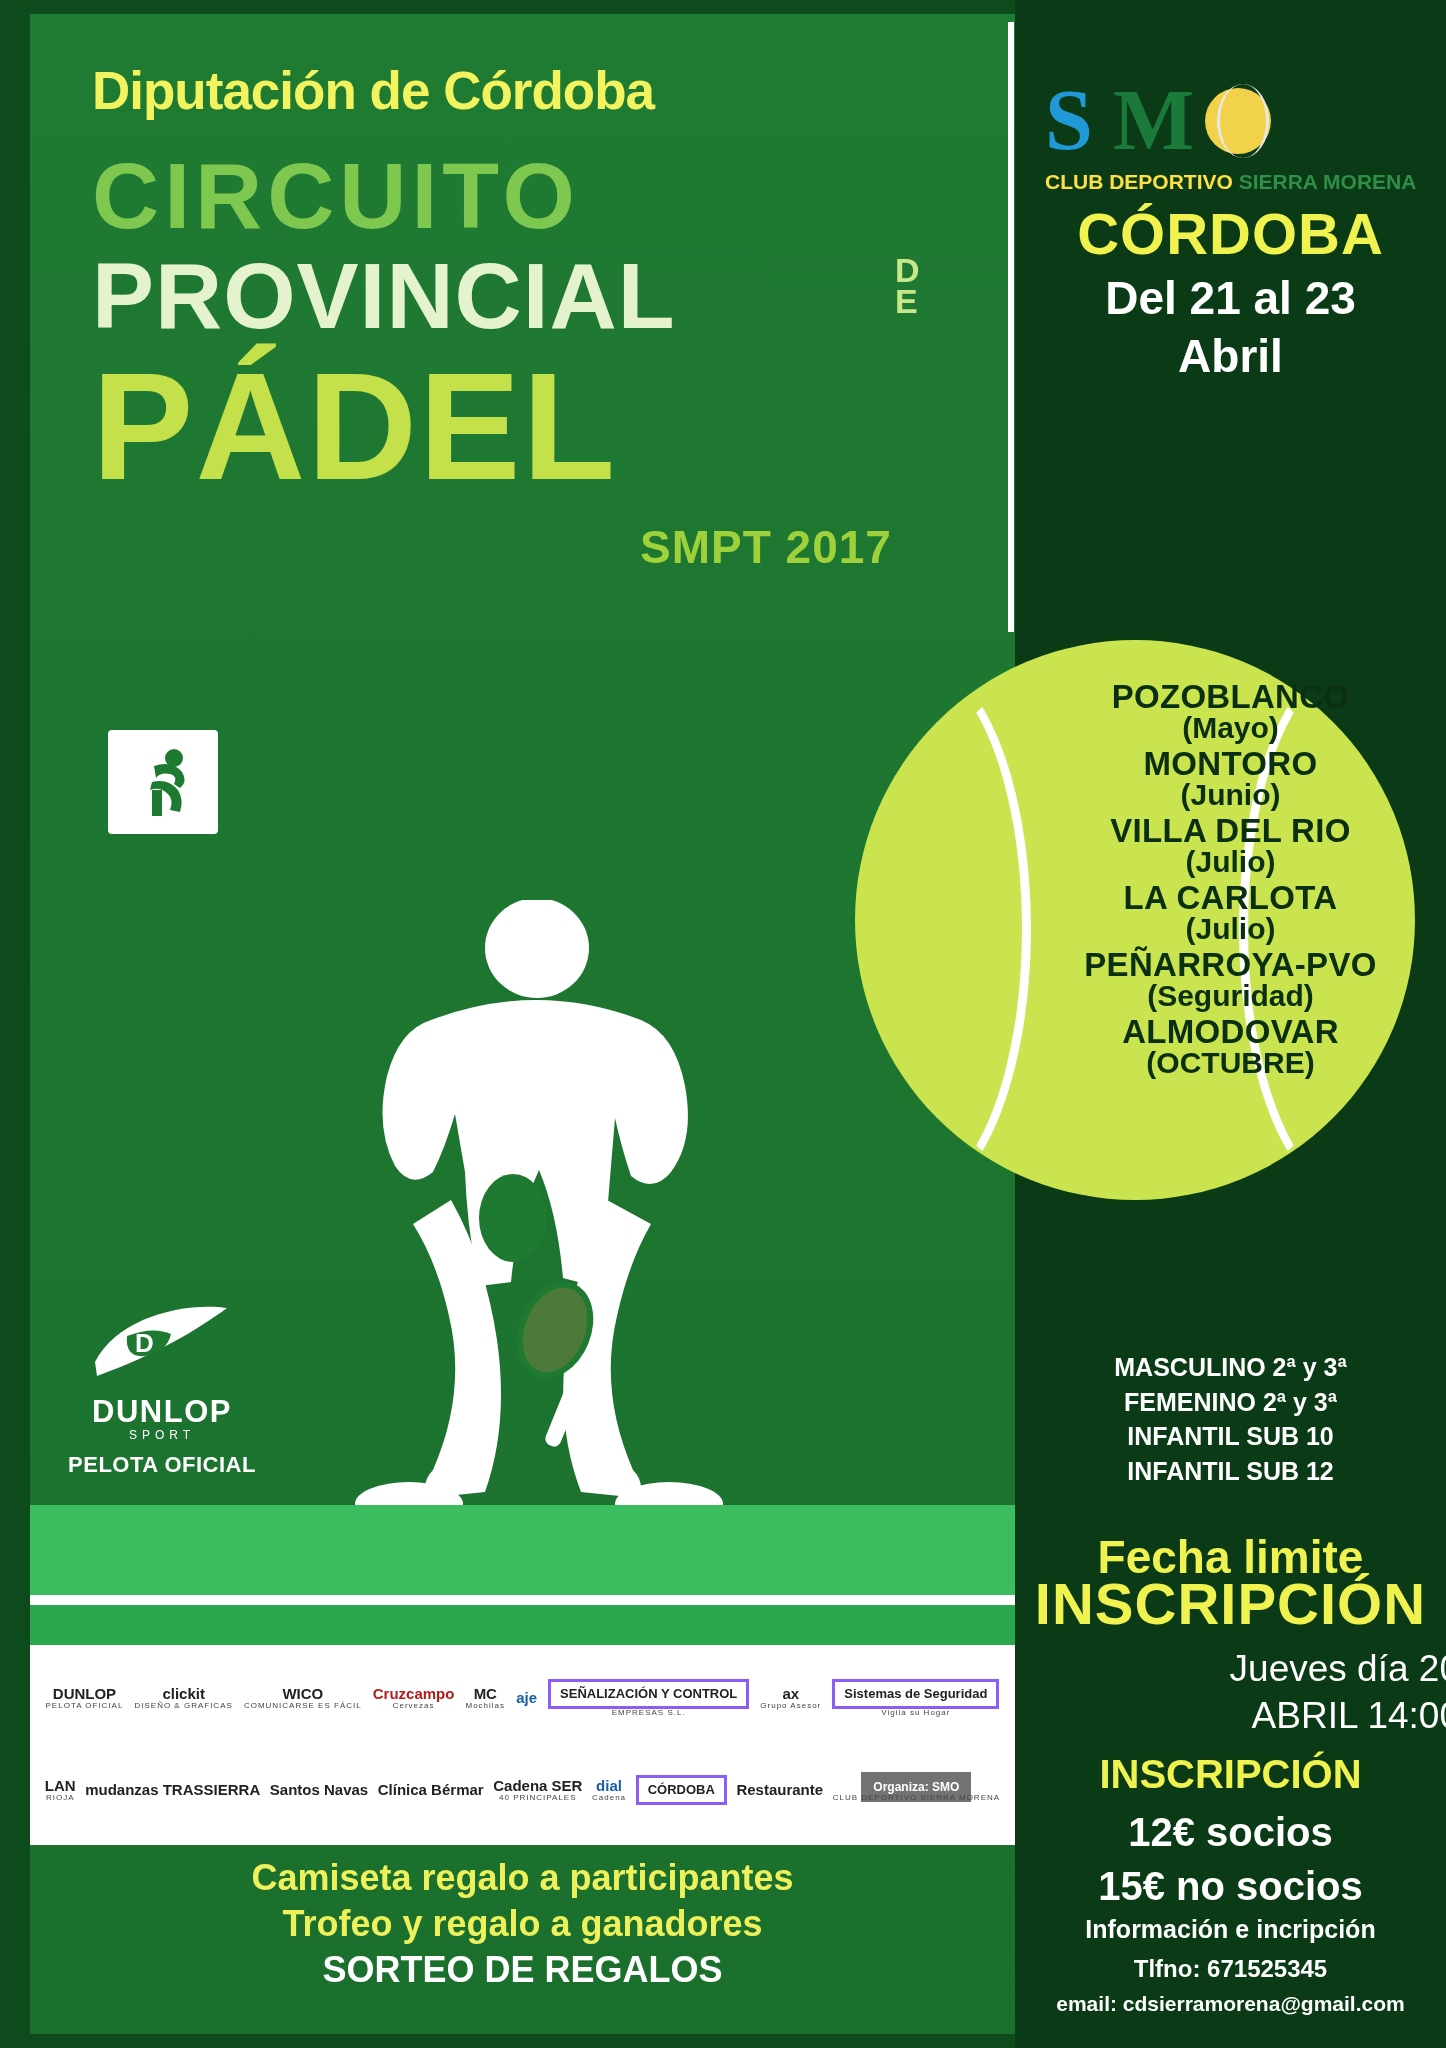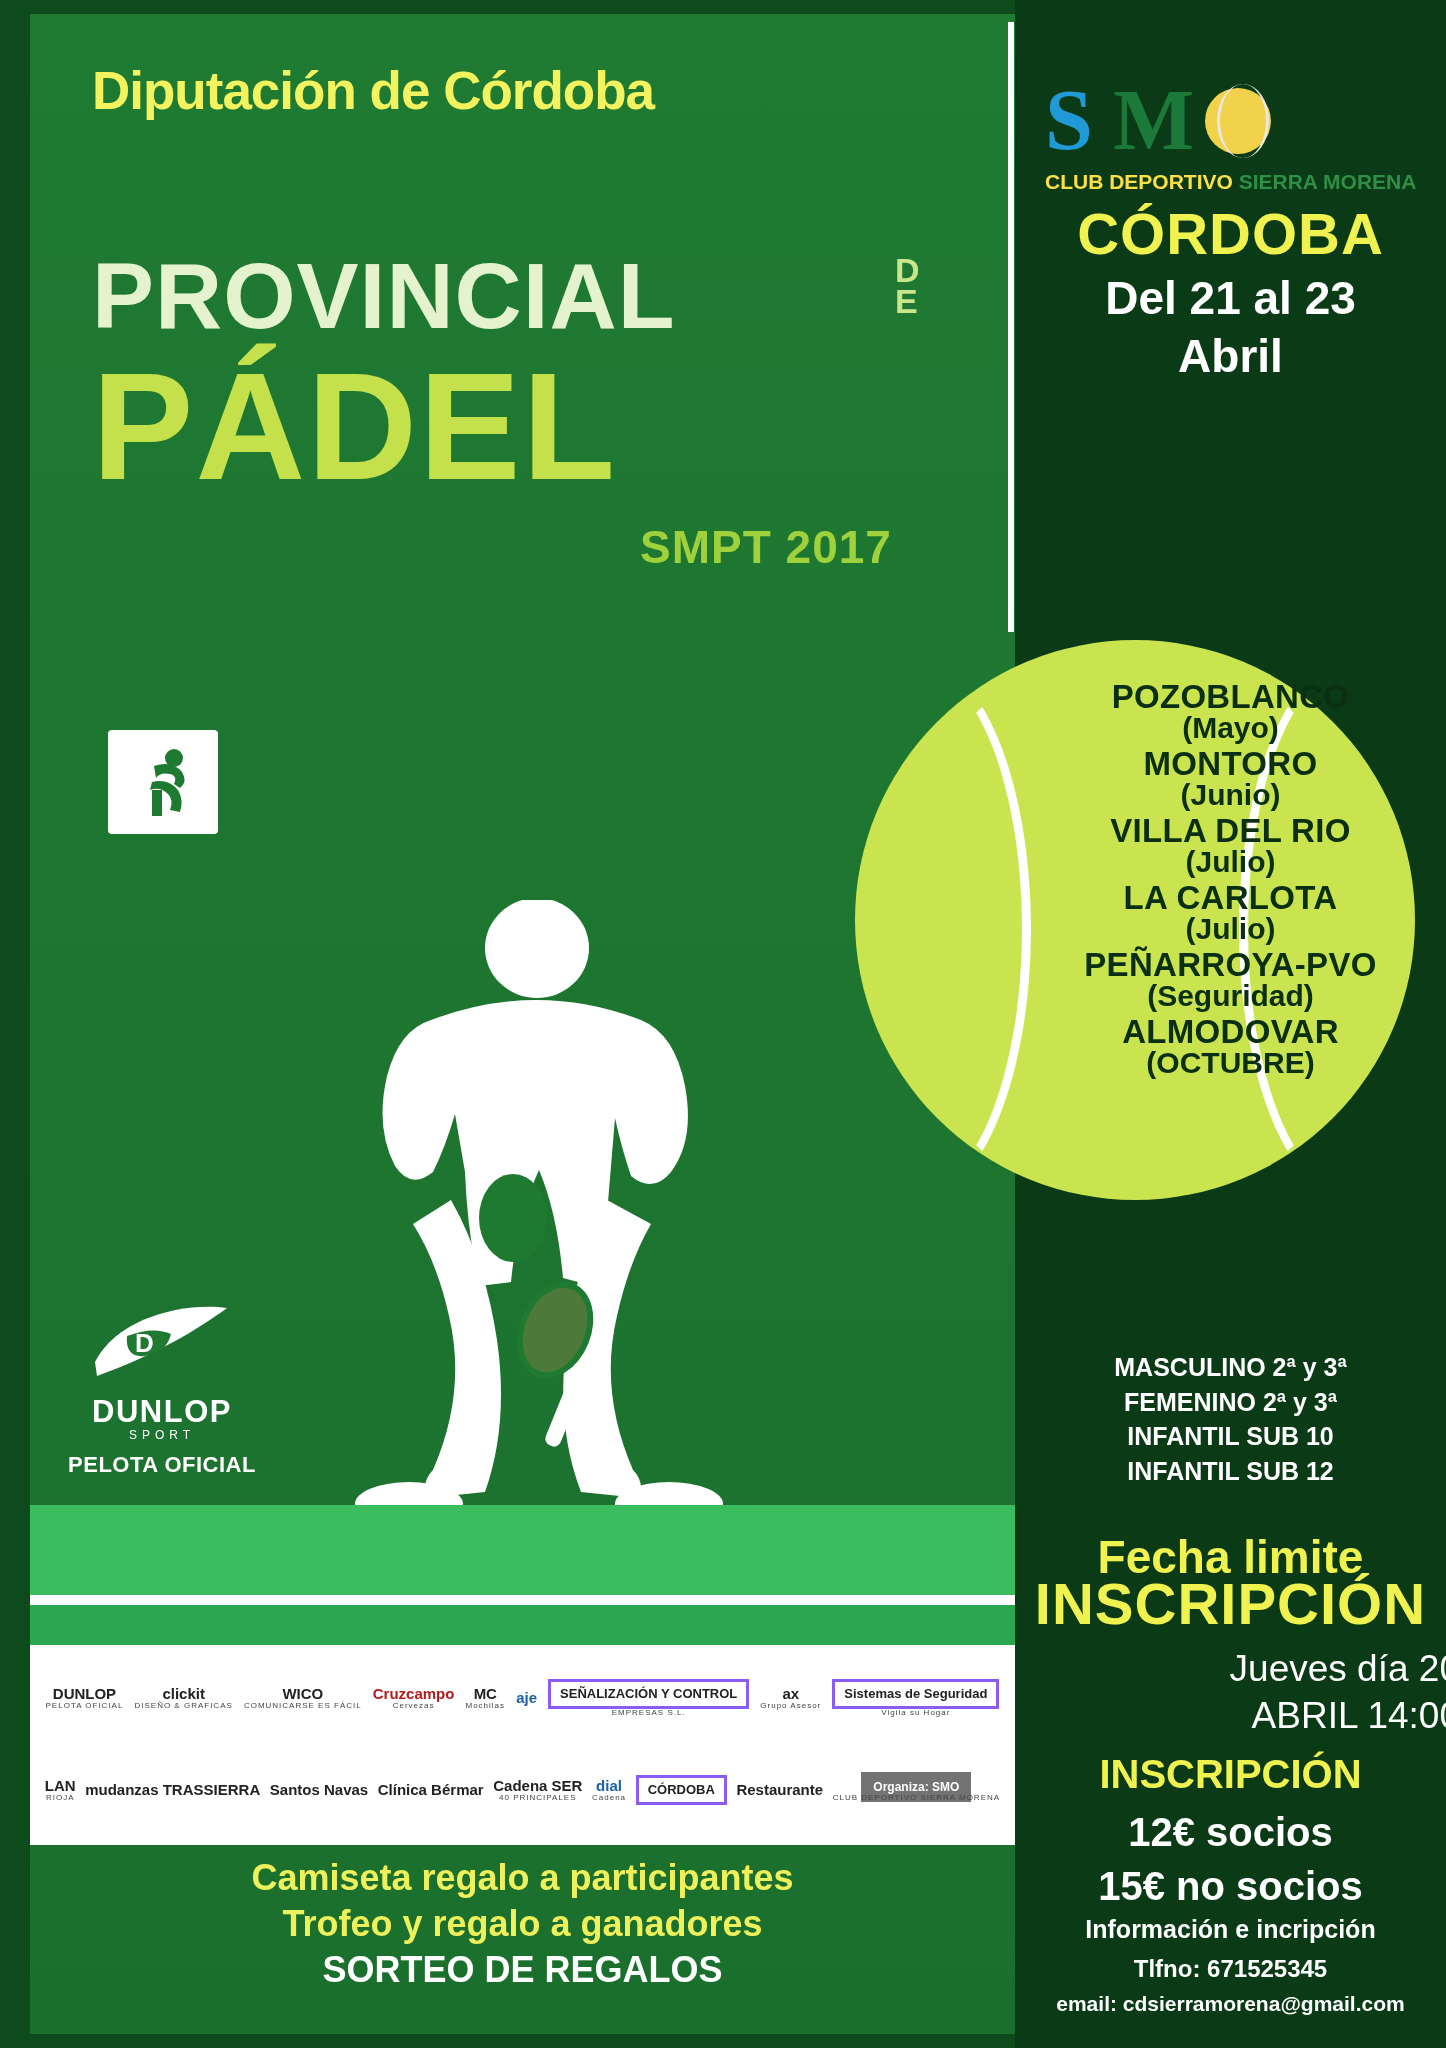--- a/index.html
+++ b/index.html
@@ -100,20 +100,21 @@
 
 <div class="poster">
 
   <div class="right-panel"></div>
   <div class="left-panel">
     <div class="left-panel-inner"></div>
   </div>
   <div class="vline"></div>
 
   <div class="head-dip">Diputación de Córdoba</div>
+  <div class="head-circuito">CIRCUITO</div>
   <div class="head-provincial">PROVINCIAL</div>
   <div class="head-de">
     <div>D</div>
     <div>E</div>
   </div>
   <div class="head-padel">PÁDEL</div>
   <div class="head-smpt">SMPT 2017</div>
 
   <div class="dip-logo">
     <div class="dip-mark">

